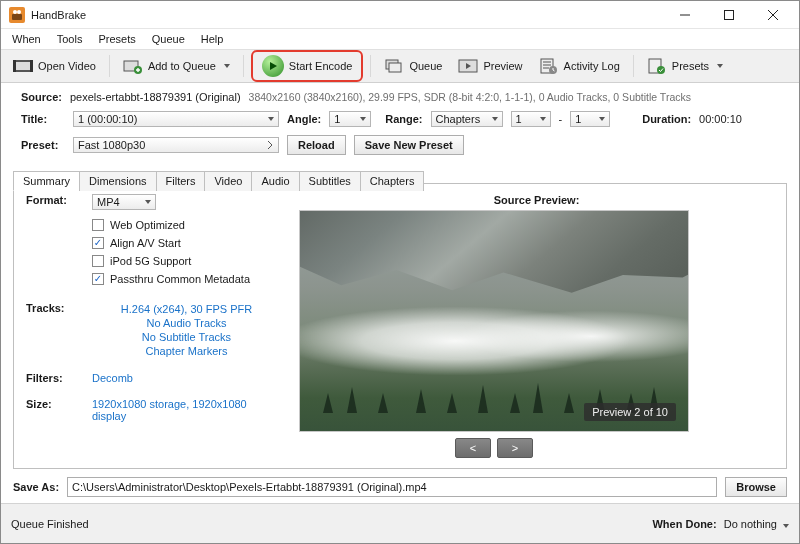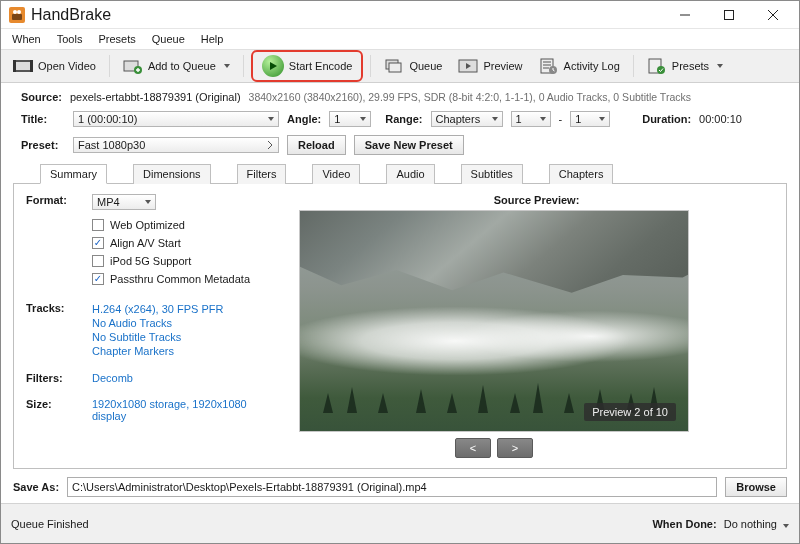--- a/index.html
+++ b/index.html
@@ -12,21 +12,21 @@
     --link:#1a72c9;
     --hl:#e33b2e;
     --green:#3fa535;
   }
   *{box-sizing:border-box;font-family:"Segoe UI",Arial,sans-serif;font-size:11px;color:var(--text);}
   body{margin:0;background:#888;}
   .window{width:800px;height:544px;background:var(--bg);border:1px solid #8a8a8a;display:flex;flex-direction:column;position:relative;}
   
   .titlebar{height:28px;display:flex;align-items:center;padding:0 4px;background:#fff;border-bottom:1px solid #e6e6e6;}
   .titlebar .logo{width:16px;height:16px;margin:0 6px 0 4px;}
-  .titlebar .title{flex:1;font-size:16px;}
+  .titlebar .title{flex:1;font-size:11px;}
   .tbtn{width:44px;height:28px;display:flex;align-items:center;justify-content:center;}
   .tbtn svg{width:10px;height:10px;}
   
   .menubar{height:20px;display:flex;align-items:center;padding:0 4px;gap:2px;background:#fff;}
   .menubar span{padding:2px 7px;}
   
   .toolbar{height:34px;background:var(--toolbar);border-top:1px solid #e0e0e0;border-bottom:1px solid #d0d0d0;display:flex;align-items:center;padding:0 6px;gap:4px;}
   .tool{display:flex;align-items:center;gap:5px;padding:3px 6px;height:28px;}
   .tool .lbl{white-space:nowrap;}
   .sep{width:1px;height:22px;background:#d8d8d8;margin:0 3px;}
@@ -38,29 +38,29 @@
   
   .row{display:flex;align-items:center;padding:4px 20px;gap:8px;}
   .lblb{font-weight:600;}
   .muted{color:var(--muted);}
   .select{display:flex;align-items:center;justify-content:space-between;background:linear-gradient(#fff,#ececec);border:1px solid #b5b5b5;height:16px;padding:0 4px;}
   .select .caret{margin-left:6px;}
   .btn{background:linear-gradient(#fdfdfd,#e7e7e7);border:1px solid #adadad;height:20px;padding:0 10px;display:flex;align-items:center;font-weight:bold;}
   .link{color:var(--link);}
   
   .tabs{display:flex;border-bottom:1px solid var(--border);margin:4px 12px 0;}
-  .tab{padding:3px 9px;border:1px solid var(--border);border-bottom:none;background:#f4f4f4;margin-right:-1px;position:relative;top:1px;margin-left:27px;}
+  .tab{padding:3px 9px;border:1px solid var(--border);border-bottom:none;background:#f4f4f4;margin-right:-1px;position:relative;top:8px;}
   .tab.active{background:#fff;border-bottom:1px solid #fff;}
   .panel{border:1px solid var(--border);border-top:none;margin:0 12px;flex:1;padding:10px 12px 6px;display:flex;gap:18px;overflow:hidden;}
   .left{width:255px;}
   .grid2{display:grid;grid-template-columns:66px 1fr;row-gap:4px;align-items:start;}
   .check{display:flex;align-items:center;gap:6px;height:18px;}
   .cb{width:12px;height:12px;border:1px solid #888;background:#fff;display:flex;align-items:center;justify-content:center;}
   .cb.checked::after{content:"✓";font-size:10px;color:#1760c4;line-height:1;}
-  .stack>div{padding:1px 0;}
+  .stack>div{padding:1px 0;text-align:center;}
   
   .right{flex:1;display:flex;flex-direction:column;text-align:center;}
   .preview-wrap{width:390px;position:relative;}
   .preview{width:390px;height:222px;border:1px solid #c7c7c7;background:#6a7868;overflow:hidden;position:relative;}
   
   .sky{position:absolute;inset:0;background:linear-gradient(#9aa4a2 0%,#8c948e 35%,#7c8a7a 55%,#5c6f58 70%,#3f5a3c 85%,#38533a 100%);}
   .mtn{position:absolute;left:-10px;top:-10px;width:110%;height:58%;background:linear-gradient(140deg,#5d6460 0%,#7a8380 22%,#a2a9a4 40%,#7c827c 55%,#656c66 70%,#4c534d 100%);clip-path:polygon(0 0,100% 0,100% 46%,92% 60%,78% 58%,66% 72%,50% 56%,38% 70%,25% 54%,12% 66%,0 48%);}
   .fog{position:absolute;left:0;top:38%;width:100%;height:42%;background:radial-gradient(ellipse 60% 50% at 40% 50%,rgba(255,255,255,.95),rgba(255,255,255,.65) 40%,rgba(255,255,255,0) 75%),radial-gradient(ellipse 48% 40% at 75% 45%,rgba(255,255,255,.9),rgba(255,255,255,0) 70%);}
   .trees{position:absolute;left:0;bottom:8%;width:100%;height:30%;}
   .tree{position:absolute;bottom:0;width:0;height:0;border-left:5px solid transparent;border-right:5px solid transparent;border-bottom:20px solid #1e3020;}

